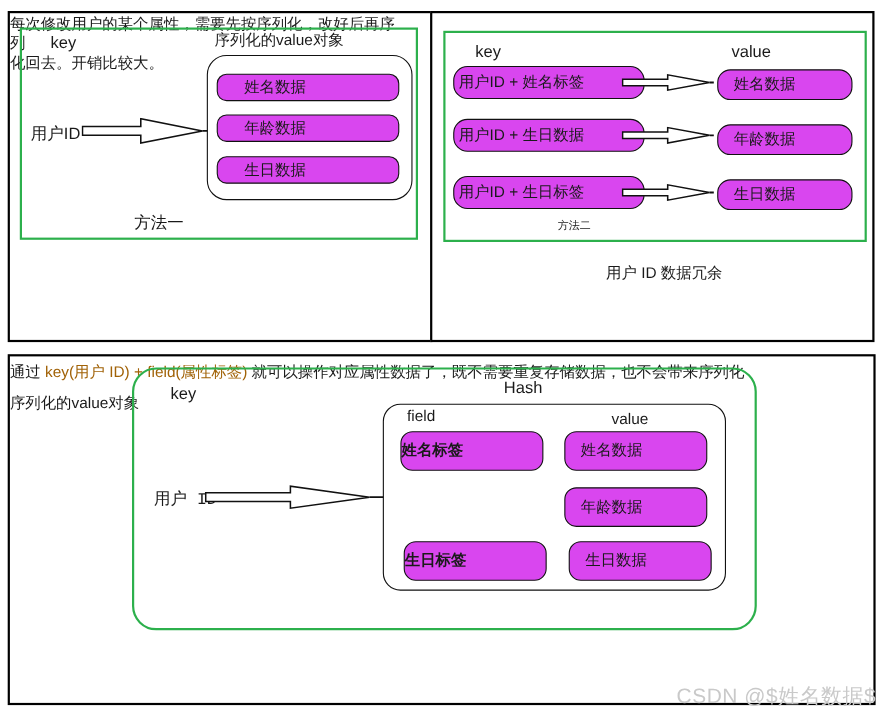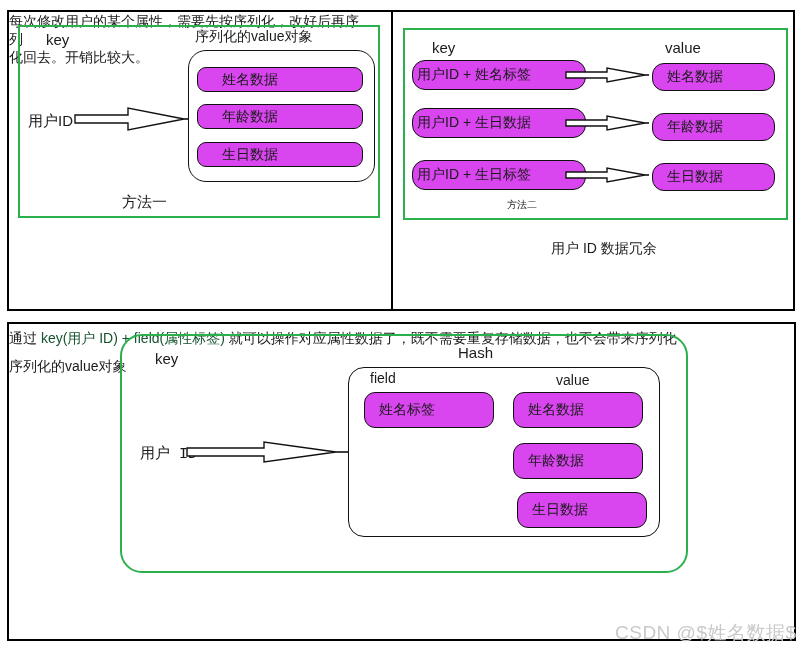--- a/index.html
+++ b/index.html
@@ -45,28 +45,28 @@
   .noteB   { left:130px; top:228px; font-size:14px;margin-left:28px; }
 
   
   .gC      { left:111px; top:10px; width:568px; height:239px; border-radius:22px; }
   .keyC    { left:146px; top:26px; font-size:15px; }
   .hashC   { left:449px; top:20px; font-size:15px; }
   .innerC  { left:339px; top:43px; width:312px; height:170px; border:1.5px solid #111;
              border-radius:16px; position:absolute; background:#fff; }
   .fieldC  { left:361px; top:46px; }
   .valueC  { left:547px; top:48px; }
-  .fboxC   { left:355px; width:130px; height:36px; padding-left:14px; line-height:33px; }
+  .fboxC   { left:355px; width:130px; height:36px; line-height:33px;font-weight:bold; }
   .fC0 { top:68px; } .fC1 { top:119px; } .fC2 { top:168px; left:358px; }
   .vboxC   { left:504px; width:130px; height:36px; padding-left:14px; line-height:33px; }
   .vC0 { top:68px; } .vC1 { top:119px; } .vC2 { top:168px; left:508px; }
   .useridC { left:131px; top:120px; font-size:15px;font-family:Liberation Mono, monospace; }
   .arrC    { left:177px; top:117px; width:166px; height:22px; }
   .noteC   { left:76px; top:262px; width:680px; font-size:14px; line-height:28px; }
-  .red     { color:#14532d; }
+  .red     { color:#a16207; }
 
   .watermark { position:absolute; left:615px; top:620px; font-size:19px; color:#c9c9c9;
                white-space:nowrap; letter-spacing:0.5px; }
 </style>
 </head>
 <body>
 
 <div class="canvas">
 
   <div class="panel panelA">
@@ -133,20 +133,21 @@
     <svg class="arrow arrC" viewBox="0 0 166 22" preserveAspectRatio="none">
       <polygon points="1,7 78,7 78,1 150,11 78,21 78,15 1,15"></polygon>
       <line x1="150" y1="11" x2="166" y2="11"></line>
     </svg>
 
     <div class="innerC"></div>
     <div class="lbl fieldC">field</div>
     <div class="lbl valueC">value</div>
 
     <div class="roundbox fboxC fC0">姓名标签</div>
+    <div class="roundbox fboxC fC2">生日标签</div>
 
     <div class="roundbox vboxC vC0">姓名数据</div>
     <div class="roundbox vboxC vC1">年龄数据</div>
     <div class="roundbox vboxC vC2">生日数据</div>
 
     <div class="noteC">
       <div><span>通过 </span><span class="red">key(用户 ID) + field(属性标签)</span><span> 就可以操作对应属性数据了，既不需要重复存储数据，也不会带来序列化</span></div>
       <div>序列化的value对象</div>
     </div>
   </div>

